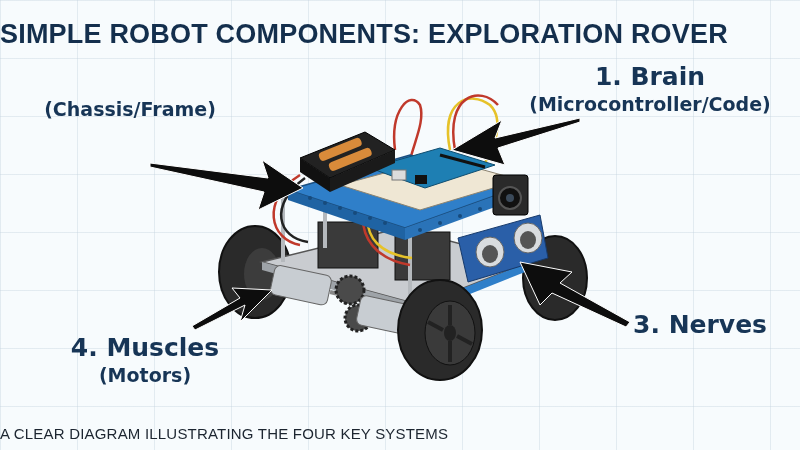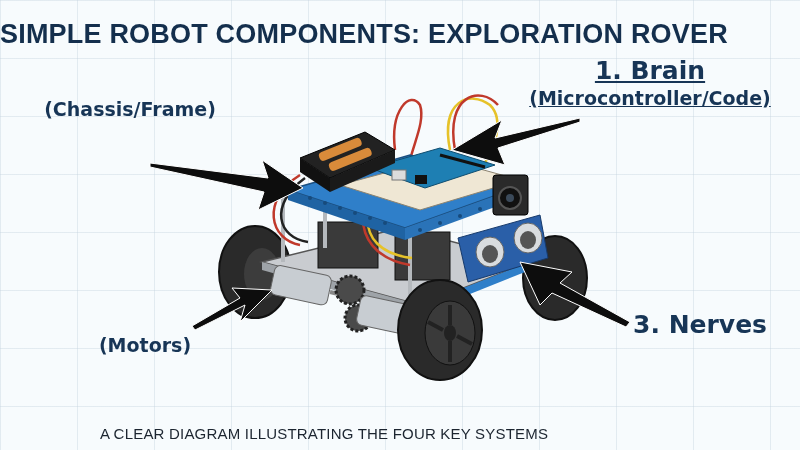--- a/index.html
+++ b/index.html
@@ -14,21 +14,21 @@
   }
   .title {
     position: absolute; left: 0; top: 19px; width: 800px; text-align: left;
     font-family: "Liberation Sans", sans-serif; font-weight: bold;
     font-size: 27px; color: #142f4d; letter-spacing: 0.2px;
   }
   .label { position: absolute; text-align: center; color: #173556; }
   .label .main { font-weight: bold; font-size: 25px; line-height: 30px; display: block; }
   .label .sub { font-weight: bold; font-size: 19px; line-height: 24px; display: block; }
   .caption {
-    position: absolute; left: 0; top: 425px; width: 648px; text-align: center;
+    position: absolute; left: 0; top: 425px; width: 648px; text-align: left;
     font-family: "Liberation Sans", sans-serif; font-size: 15px; color: #1c2530;
     letter-spacing: 0.2px;
   }
   svg.art { position: absolute; left: 0; top: 0; }
 </style>
 </head>
 <body>
 
 <div class="title">SIMPLE ROBOT COMPONENTS: EXPLORATION ROVER</div>
 
@@ -142,30 +142,31 @@
   </g>
 
   <g fill="#0d0d0d" stroke="#fff" stroke-width="1">
     <polygon points="150,163 268,178 262,160 303,188 258,210 264,192 150,167"></polygon>
     <polygon points="580,118 495,138 502,120 452,150 505,165 498,148 580,122"></polygon>
     <polygon points="630,322 560,283 572,272 520,262 540,305 552,293 626,327"></polygon>
     <polygon points="195,330 245,305 240,322 272,290 232,288 240,298 192,326"></polygon>
   </g>
 </svg>
 
-<div class="label" style="left:515px; top:56px; width:270px;text-decoration:underline;">
+<div class="label" style="left:515px; top:62px; width:270px;">
   <span class="main">1. Brain</span>
   <span class="sub">(Microcontroller/Code)</span>
 </div>
 
 <div class="label" style="left:20px; top:97px; width:220px;">
   <span class="sub">(Chassis/Frame)</span>
 </div>
 
 <div class="label" style="left:625px; top:310px; width:150px;">
   <span class="main">3. Nerves</span>
 </div>
 
 <div class="label" style="left:55px; top:333px; width:180px;">
+  <span class="main">4. Muscles</span>
   <span class="sub">(Motors)</span>
 </div>
 
 <div class="caption">A CLEAR DIAGRAM ILLUSTRATING THE FOUR KEY SYSTEMS</div>
 
 </body></html>

